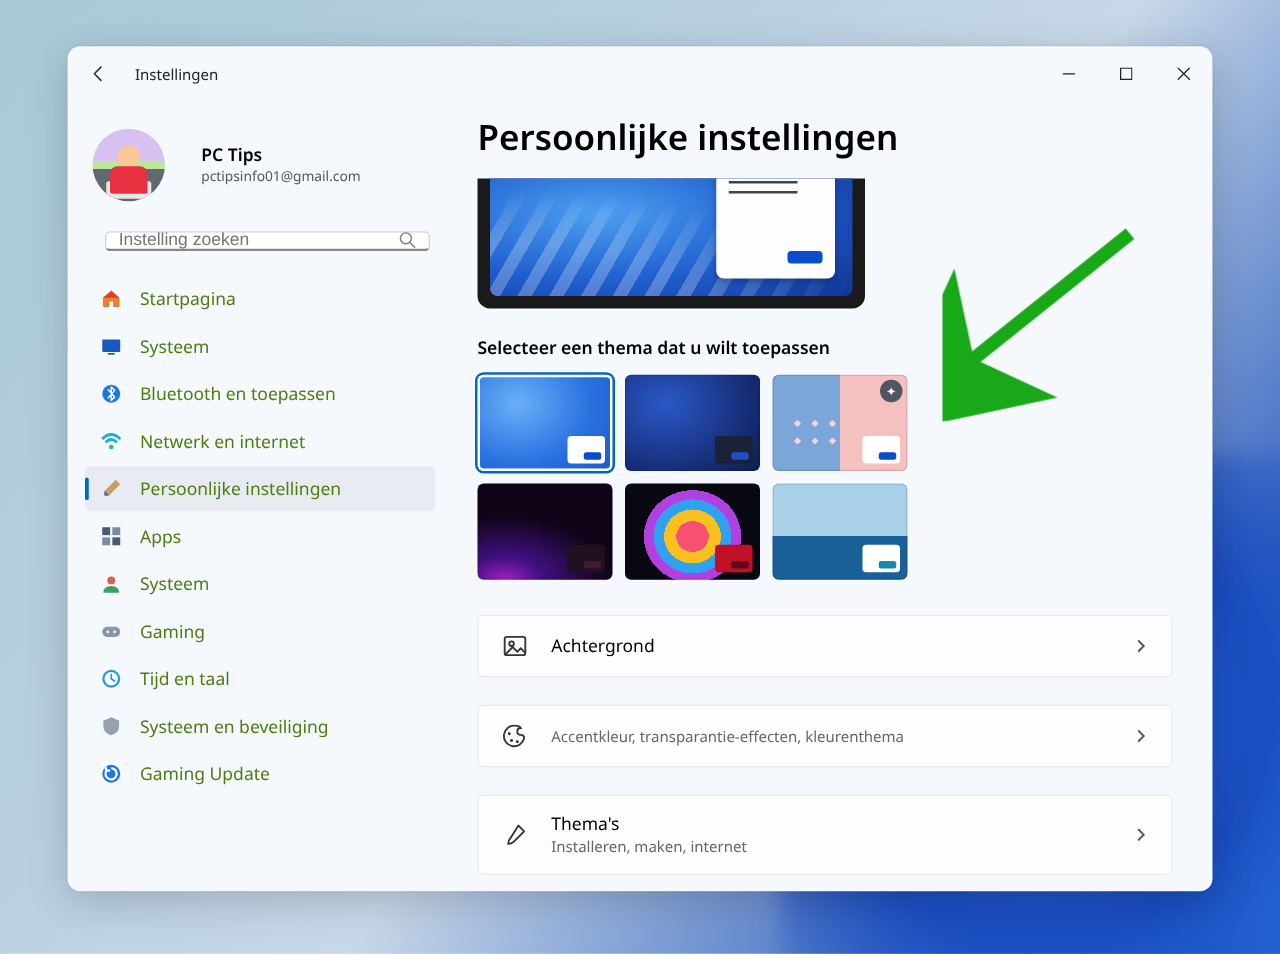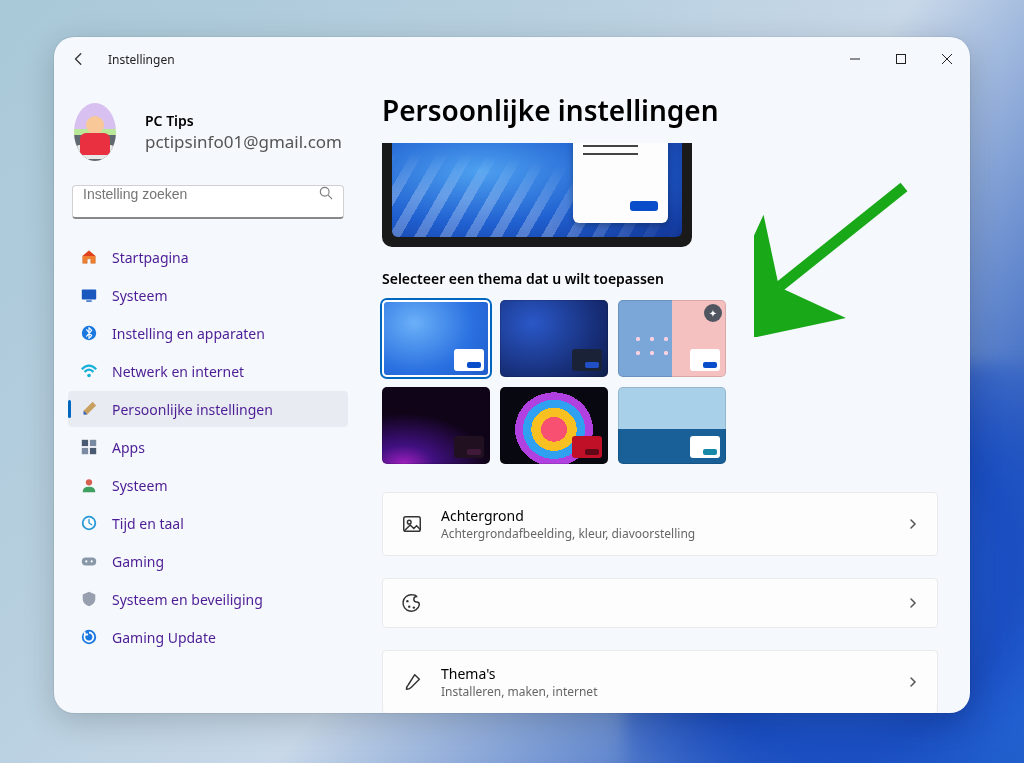--- a/index.html
+++ b/index.html
@@ -12,21 +12,21 @@
   
   .bg-swirl {
     position: absolute; right: -120px; bottom: -120px; width: 520px; height: 520px;
     background: radial-gradient(circle at 40% 40%, #2a6ae0 0%, #1a4dc0 40%, transparent 70%),
                 radial-gradient(circle at 70% 60%, #3080f0 0%, transparent 50%);
     filter: blur(8px);
   }
   .window {
     position: absolute; left: 54px; top: 37px; width: 916px; height: 676px;
     background: #f5f8fc;
-    border-radius: 20px;
+    border-radius: 10px;
     box-shadow: 0 8px 32px rgba(0,0,0,.18), 0 0 0 1px rgba(0,0,0,.05);
     overflow: hidden;
     display: flex; flex-direction: column;
   }
   .titlebar {
     height: 44px; display: flex; align-items: center; justify-content: space-between;
     padding-left: 18px; color: #222;
   }
   .titlebar-left { display: flex; align-items: center; gap: 22px; font-size: 12px; }
   .back-arrow { width: 14px; height: 14px; cursor: pointer; }
@@ -48,37 +48,37 @@
   }
   .avatar::after {
     content: ""; position: absolute; left: 50%; bottom: 6px; transform: translateX(-50%);
     width: 30px; height: 22px; background: #e83040; border-radius: 6px 6px 2px 2px;
   }
   .avatar .laptop {
     position: absolute; left: 50%; bottom: 2px; transform: translateX(-50%);
     width: 36px; height: 14px; background: #e8e8e8; border-radius: 2px;
   }
   .profile-text .name { font-size: 14px; font-weight: 600; }
-  .profile-text .email { font-size: 17px; color: #555; }
+  .profile-text .email { font-size: 11px; color: #555; }
 
   .search {
-    display: flex; align-items: flex-start; height: 34px;
+    display: flex; align-items: flex-end; height: 16px;
     background: #fff; border: 1px solid #d0d0d0; border-bottom: 2px solid #888;
-    border-radius: 4px; padding: 0 10px; margin: 0 4px 20px 4px;
+    border-radius: 4px; padding: 0 10px; margin: 0 4px 20px 16px;
   }
   .search input {
     flex: 1; border: none; outline: none; font-size: 14px; background: transparent;
   }
   .search .lens { width: 14px; height: 14px; opacity: .7; }
 
   .nav { display: flex; flex-direction: column; gap: 2px; }
   .nav-item {
     display: flex; align-items: center; gap: 14px;
     height: 36px; padding: 0 12px; border-radius: 4px;
-    font-size: 14px; color: #4c1d95; cursor: pointer;
+    font-size: 14px; color: #4d7c0f; cursor: pointer;
     position: relative;
   }
   .nav-item.active { background: #e8ecf2; }
   .nav-item.active::before {
     content: ""; position: absolute; left: 0px; top: 9px; bottom: 9px; width: 3px;
     background: #0067c0; border-radius: 2px;
   }
   .nav-icon { width: 18px; height: 18px; display: flex; align-items: center; justify-content: center; font-size: 16px; }
 
   
@@ -232,21 +232,21 @@
           </span>
           <span>Systeem</span>
         </div>
         <div class="nav-item">
           <span class="nav-icon">
             <svg width="18" height="18" viewBox="0 0 20 20">
                 <circle cx="10" cy="10" r="8" fill="#1a78e0"></circle>
                 <path d="M7 6 L13 13 L10 16 V4 L13 7 L7 14" stroke="#fff" stroke-width="1.3" fill="none" stroke-linejoin="round"></path>
               </svg>
           </span>
-          <span>Instelling en apparaten</span>
+          <span>Bluetooth en toepassen</span>
         </div>
         <div class="nav-item">
           <span class="nav-icon">
             <svg width="18" height="18" viewBox="0 0 20 20">
                 <path d="M2 8 Q10 0 18 8" stroke="#18b0d8" stroke-width="2.5" fill="none"></path>
                 <path d="M5 11 Q10 6 15 11" stroke="#18b0d8" stroke-width="2.5" fill="none"></path>
                 <circle cx="10" cy="15" r="2" fill="#18b0d8"></circle>
               </svg>
           </span>
           <span>Netwerk en internet</span>
@@ -276,36 +276,36 @@
             <svg width="18" height="18" viewBox="0 0 20 20">
                 <circle cx="10" cy="7" r="3.5" fill="#d86050"></circle>
                 <path d="M3 18 Q3 12 10 12 Q17 12 17 18 Z" fill="#40a060"></path>
               </svg>
           </span>
           <span>Systeem</span>
         </div>
         <div class="nav-item">
           <span class="nav-icon">
             <svg width="18" height="18" viewBox="0 0 20 20">
+                <rect x="2" y="6" width="16" height="9" rx="4.5" fill="#8898a8"></rect>
+                <circle cx="7" cy="10.5" r="1.2" fill="#fff"></circle>
+                <circle cx="13" cy="10.5" r="1.2" fill="#fff"></circle>
+              </svg>
+          </span>
+          <span>Gaming</span>
+        </div>
+        <div class="nav-item">
+          <span class="nav-icon">
+            <svg width="18" height="18" viewBox="0 0 20 20">
                 <circle cx="10" cy="10" r="8" fill="#2898d8"></circle>
                 <circle cx="10" cy="10" r="6" fill="#fff"></circle>
                 <path d="M10 6 V10 L13 12" stroke="#2898d8" stroke-width="1.5" fill="none" stroke-linecap="round"></path>
               </svg>
           </span>
           <span>Tijd en taal</span>
-        </div>
-        <div class="nav-item">
-          <span class="nav-icon">
-            <svg width="18" height="18" viewBox="0 0 20 20">
-                <rect x="2" y="6" width="16" height="9" rx="4.5" fill="#8898a8"></rect>
-                <circle cx="7" cy="10.5" r="1.2" fill="#fff"></circle>
-                <circle cx="13" cy="10.5" r="1.2" fill="#fff"></circle>
-              </svg>
-          </span>
-          <span>Gaming</span>
         </div>
         <div class="nav-item">
           <span class="nav-icon">
             <svg width="18" height="18" viewBox="0 0 20 20">
                 <path d="M10 2 L17 5 V10 Q17 16 10 18 Q3 16 3 10 V5 Z" fill="#98a0b0"></path>
               </svg>
           </span>
           <span>Systeem en beveiliging</span>
         </div>
         <div class="nav-item">
@@ -373,39 +373,39 @@
         <div class="settings-row">
           <span class="row-icon">
             <svg width="22" height="22" viewBox="0 0 24 24">
                 <rect x="3" y="4" width="18" height="16" rx="2" stroke="#333" stroke-width="1.6" fill="none"></rect>
                 <circle cx="9" cy="10" r="2" stroke="#333" stroke-width="1.6" fill="none"></circle>
                 <path d="M4 19 L10 13 L14 17 L17 14 L21 18" stroke="#333" stroke-width="1.6" fill="none"></path>
               </svg>
           </span>
           <div class="row-text">
             <div class="row-title">Achtergrond</div>
-            <div class="row-sub">Achtergrondafbeelding, kleur, diavoorstelling</div>
           </div>
           <span class="chevron">
             <svg width="12" height="12" viewBox="0 0 12 12">
                 <path d="M4 2 L8 6 L4 10" stroke="#555" stroke-width="1.5" fill="none" stroke-linecap="round"></path>
               </svg>
           </span>
         </div>
 
         <div class="settings-row">
           <span class="row-icon">
             <svg width="22" height="22" viewBox="0 0 24 24">
                 <path d="M12 3 A9 9 0 1 0 20 14 Q20 11 17 11 Q14 11 14 8 Q14 5 17 5 Q16 3 12 3 Z" stroke="#333" stroke-width="1.6" fill="none"></path>
                 <circle cx="7" cy="10" r="1.3" fill="#333"></circle>
                 <circle cx="9" cy="16" r="1.3" fill="#333"></circle>
                 <circle cx="14" cy="17" r="1.3" fill="#333"></circle>
               </svg>
           </span>
           <div class="row-text">
+            <div class="row-sub">Accentkleur, transparantie-effecten, kleurenthema</div>
           </div>
           <span class="chevron">
             <svg width="12" height="12" viewBox="0 0 12 12">
                 <path d="M4 2 L8 6 L4 10" stroke="#555" stroke-width="1.5" fill="none" stroke-linecap="round"></path>
               </svg>
           </span>
         </div>
 
         <div class="settings-row">
           <span class="row-icon">

